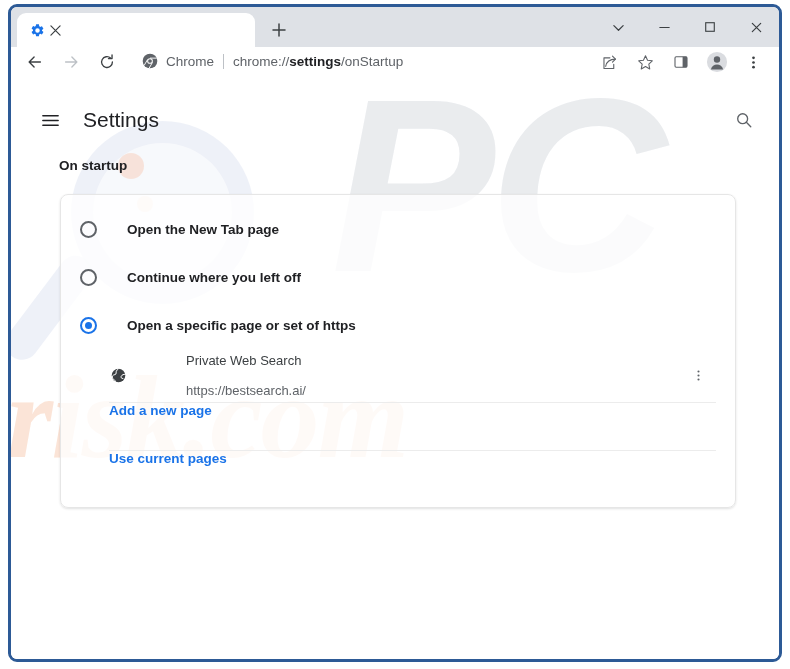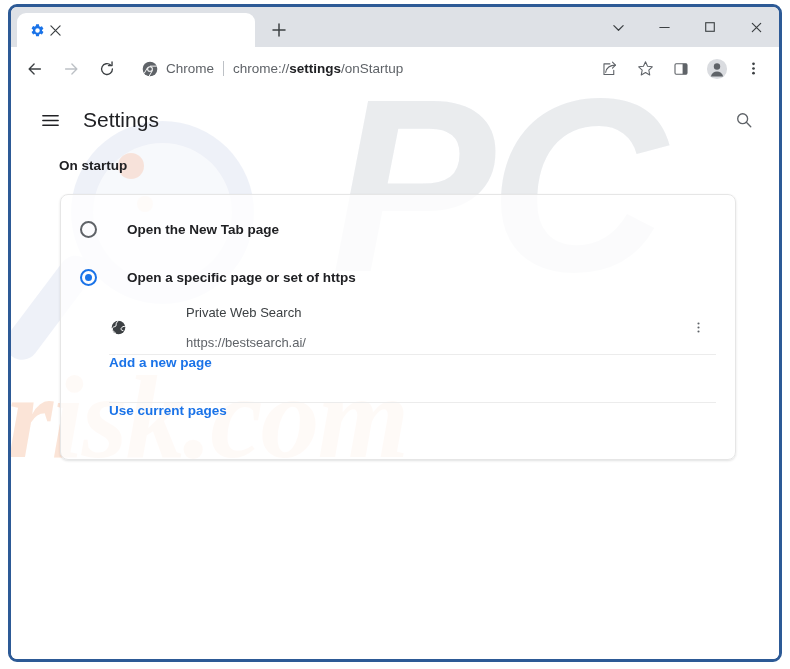--- a/index.html
+++ b/index.html
@@ -70,21 +70,21 @@
   }
   .wc-btn {
     width: 46px; height: 38px;
     display: flex; align-items: center; justify-content: center;
   }
 
   
   #toolbar {
     height: 44px;
     background: #ffffff;
-    display: flex; align-items: center;
+    display: flex; 
     padding: 0 8px 0 6px;
     border-bottom: 1px solid #ffffff;
   }
   .tb-icon {
     width: 30px; height: 30px;
     margin: 0 3px;
     display: flex; align-items: center; justify-content: center;
     border-radius: 50%;
     flex: 0 0 30px;
   }
@@ -471,20 +471,24 @@
 
     <div id="section-label">On startup</div>
 
     <div id="startup-card">
 
       <div class="radio-row">
         <span class="radio-mark"></span>
         <span class="radio-label">Open the New Tab page</span>
       </div>
 
+      <div class="radio-row">
+        <span class="radio-mark"></span>
+        <span class="radio-label">Continue where you left off</span>
+      </div>
 
       <div class="radio-row">
         <span class="radio-mark checked"></span>
         <span class="radio-label">Open a specific page or set of https</span>
       </div>
 
       <div id="site-row">
         <span id="site-favicon">
           <svg width="17" height="17" viewBox="0 0 20 20">
             <circle cx="10" cy="10" r="8" fill="#3c4043"></circle>

